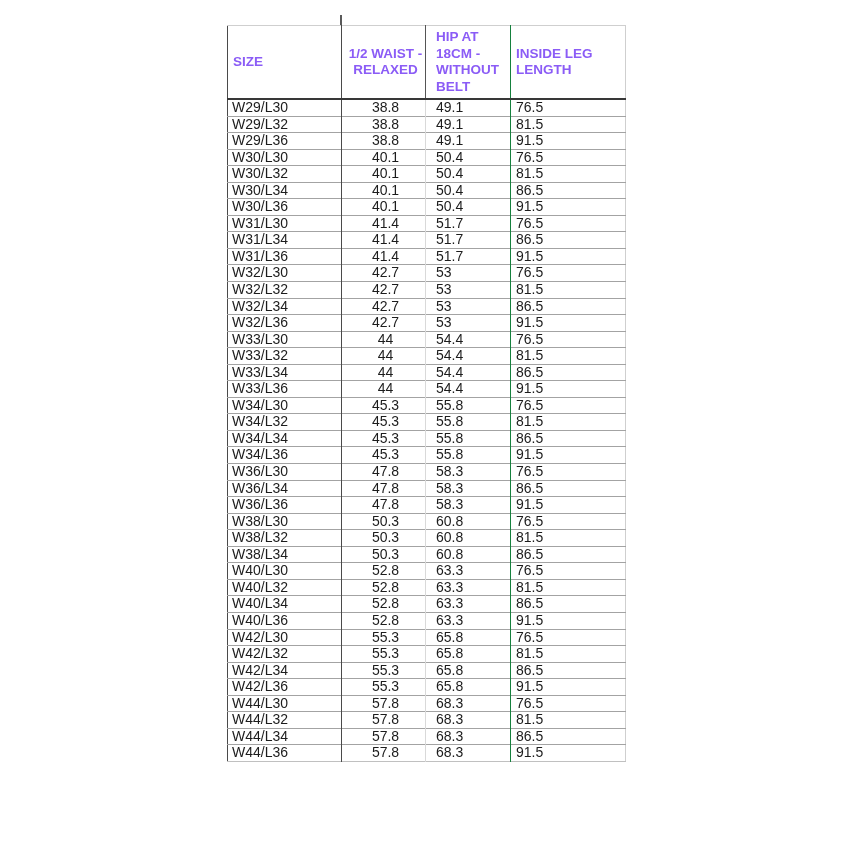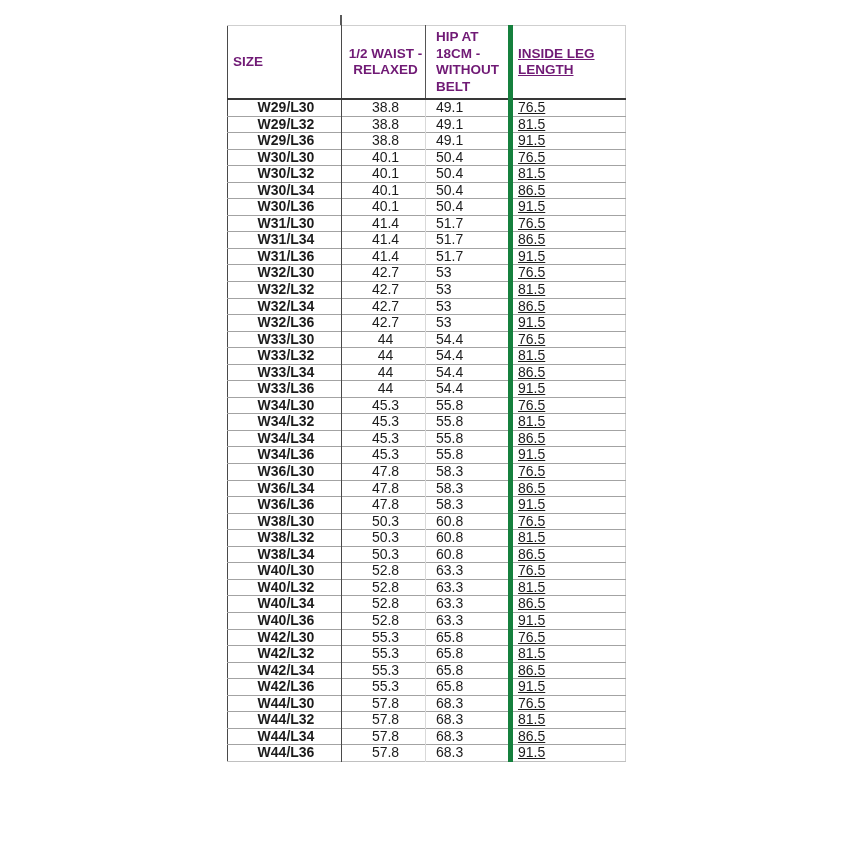--- a/index.html
+++ b/index.html
@@ -43,45 +43,45 @@
   col.w2 { width: 85px; }
   col.w3 { width: 115px; }
 
   thead th {
     height: 72px;
     vertical-align: middle;
     text-align: left;
     font-size: 13.5px;
     line-height: 16.5px;
     font-weight: bold;
-    color: #701a75;
+    color: #8b5cf6;
     padding: 0 1px 0 5px;
     border-bottom: 2px solid #383838;
     overflow: hidden;
   }
   thead th.c2 { padding-left: 10px; }
 
   tbody td {
     height: 15.55px;
     line-height: 15.55px;
     font-size: 14px;
     color: #1c1c1c;
     padding: 0 1px 0 5px;
     border-top: 1px solid #a3a3a3;
     white-space: nowrap;
     overflow: hidden;
   }
   tbody tr:first-child td { border-top: none; }
-  tbody td.c0 { font-weight: bold; padding-left: 4px; text-align: center; }
+  tbody td.c0 { font-weight: normal; padding-left: 4px; }
   tbody td.c2 { padding-left: 10px; margin-top: 24px; }
 
   .c1 { border-left: 1px solid #4a4a4a; text-align: center; }
   thead th.c2 { border-left: 1px solid #555555; }
   tbody td.c2 { border-left: 1px solid #d9d9d9; }
-  .c3 { border-left: 5px solid #15803d; text-decoration: underline; }
+  .c3 { border-left: 1px solid #15803d; }
 </style>
 </head>
 <body>
 
 <div class="canvas">
   <div class="table-wrap">
     <div class="tick"></div>
     <table class="size-chart">
       <colgroup>
         <col class="w0">

